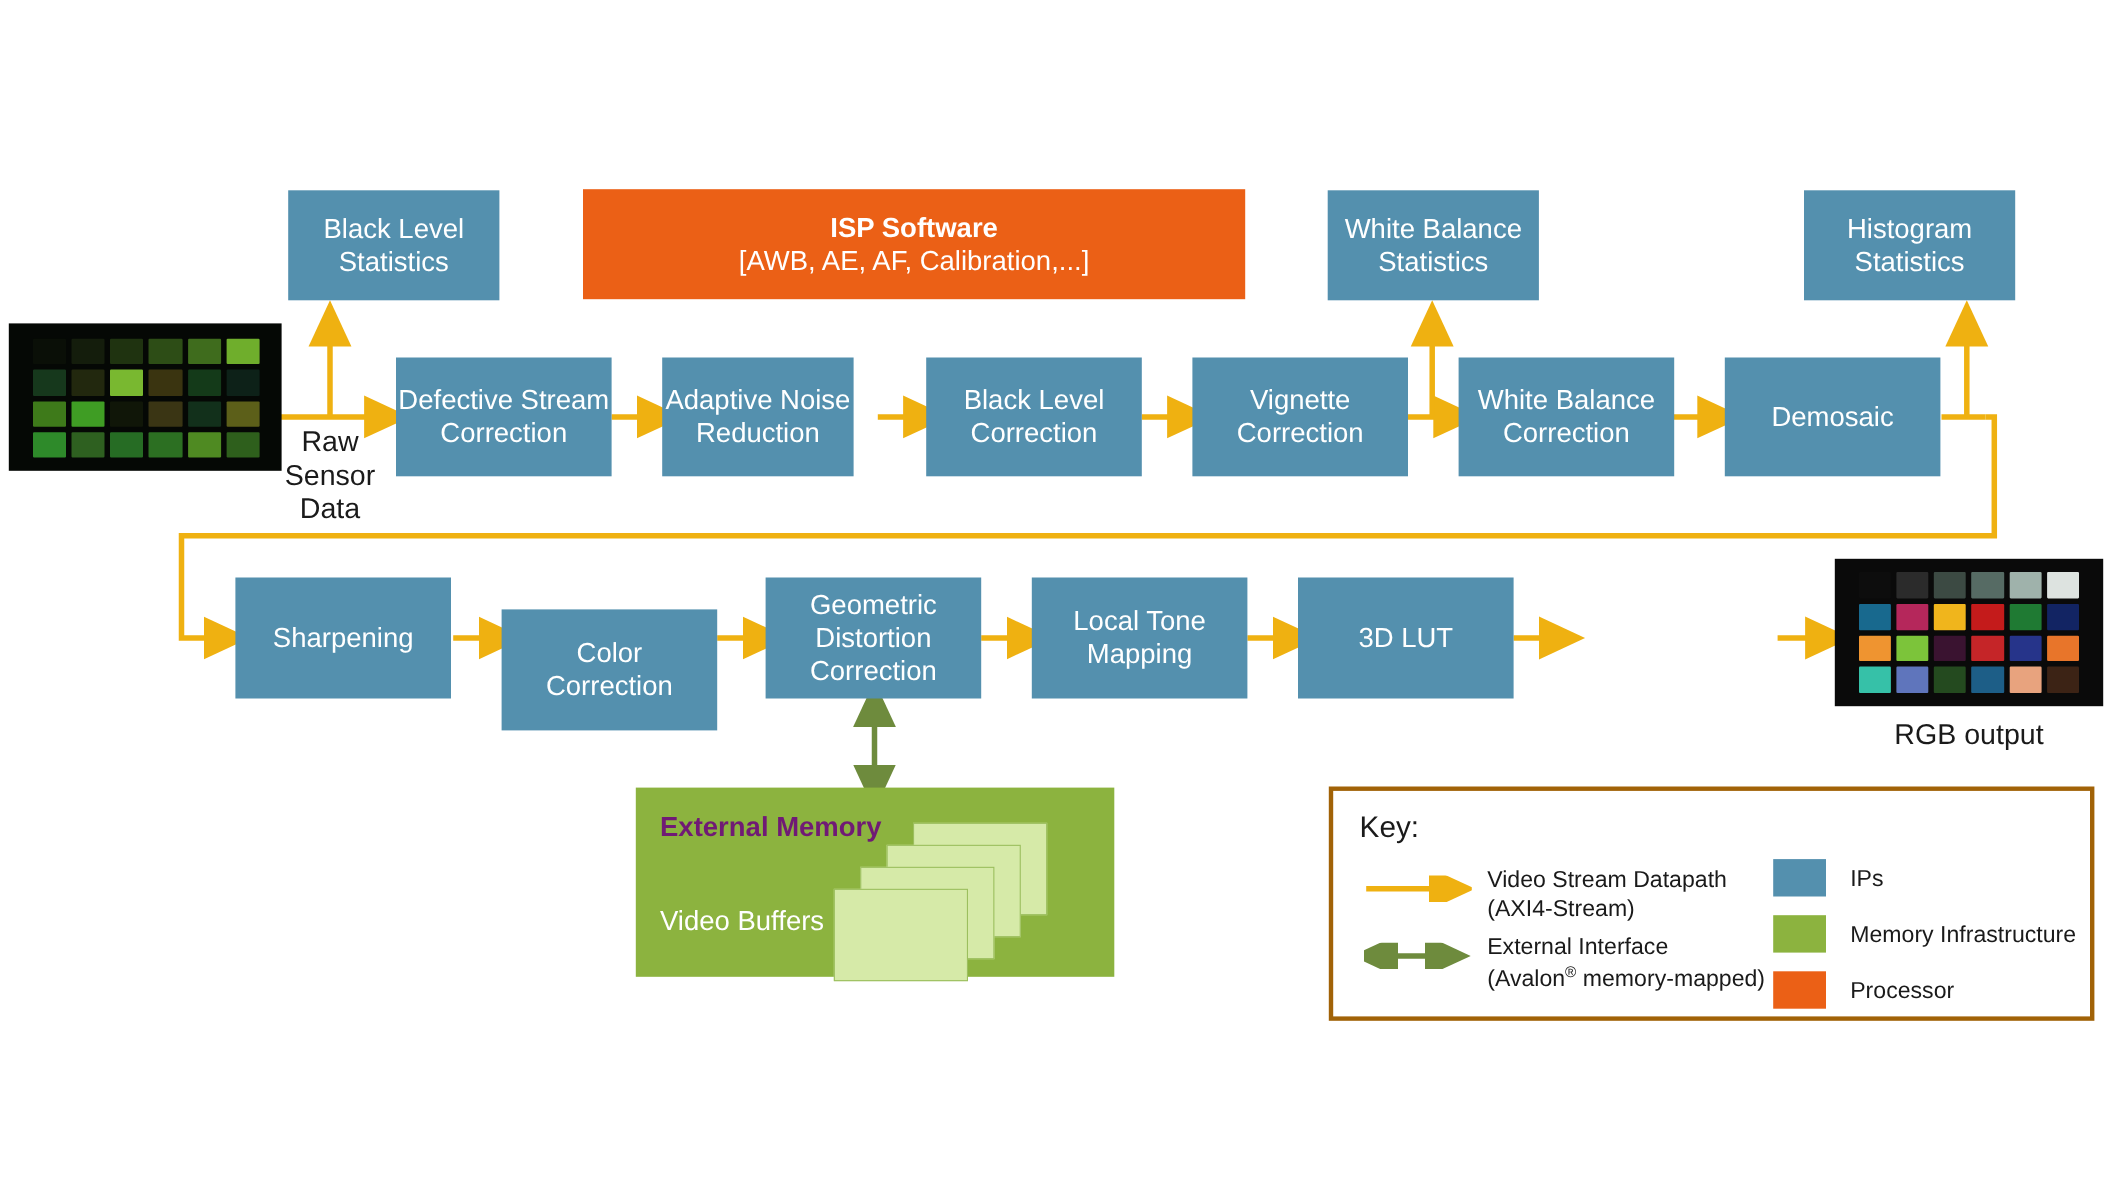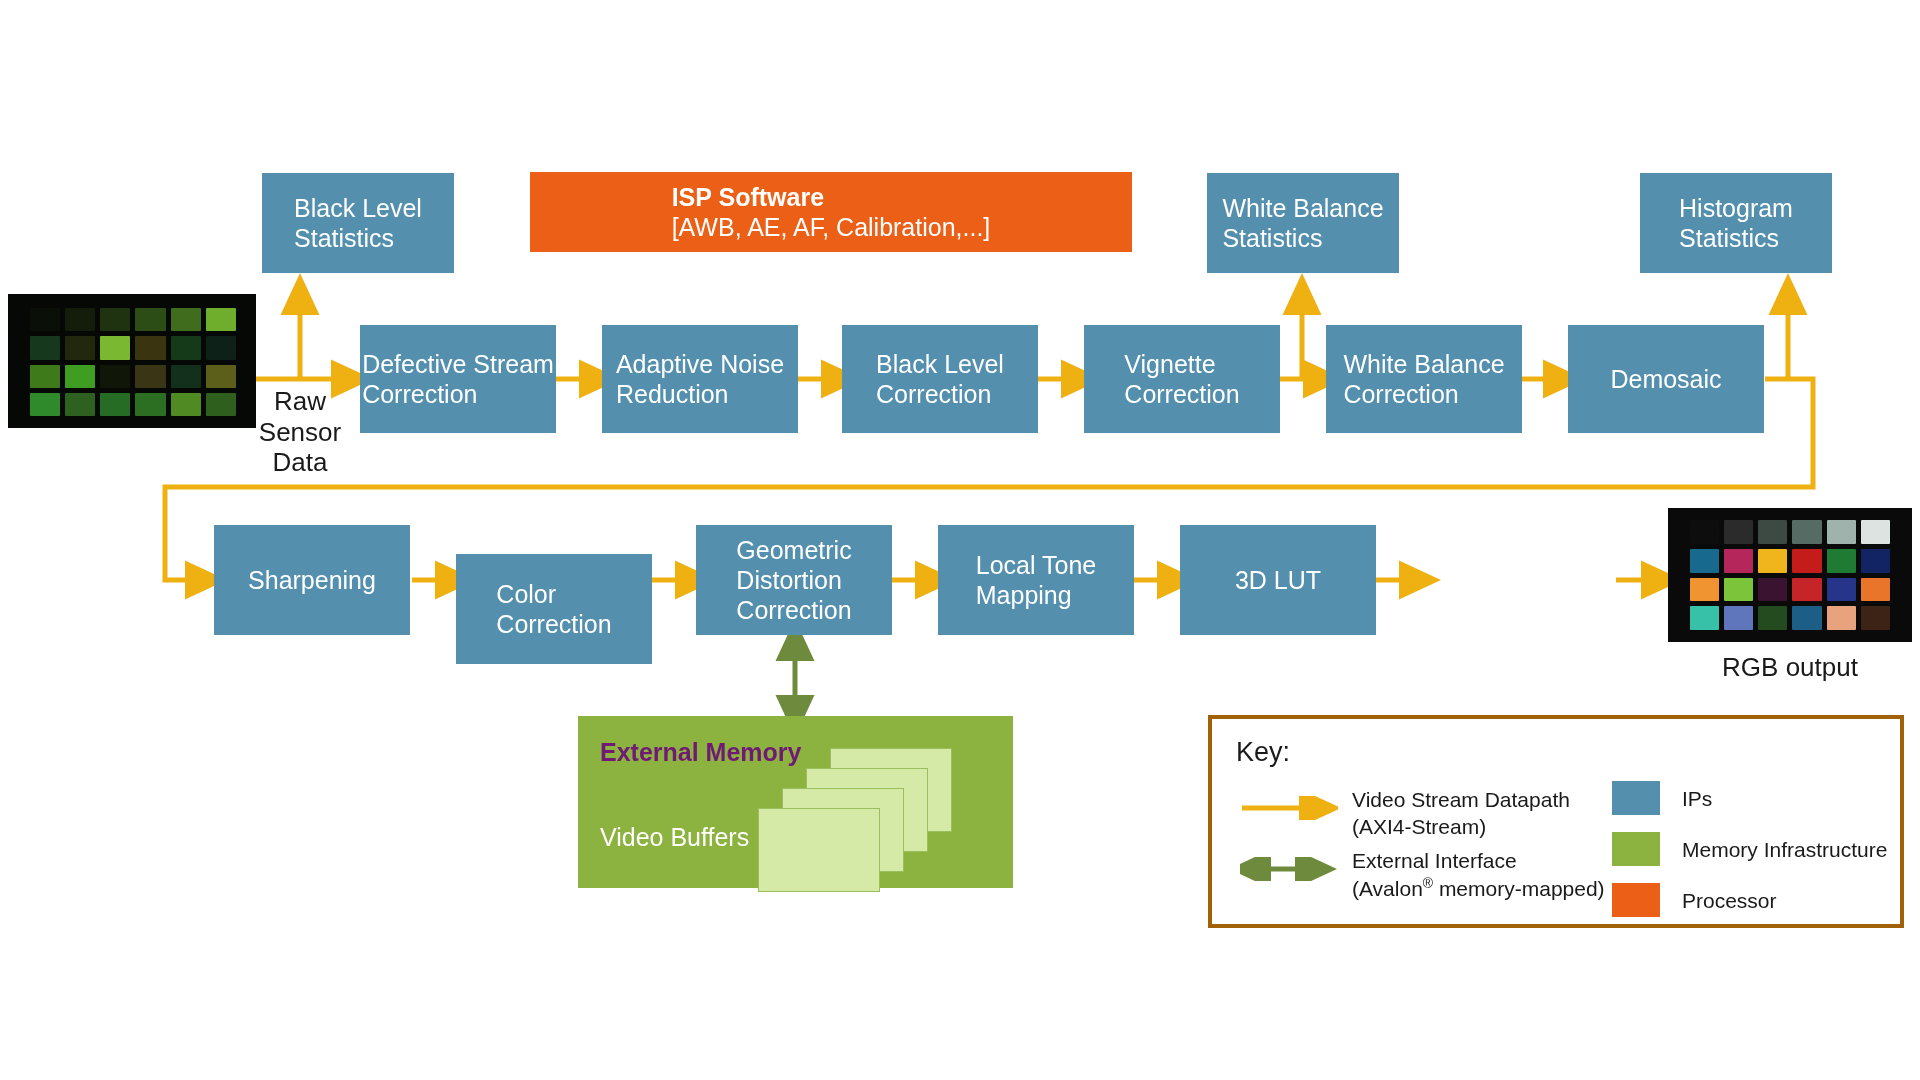--- a/index.html
+++ b/index.html
@@ -7,21 +7,21 @@
   body{
     width:1920px;height:1080px;position:relative;overflow:hidden;
     font-family:"Liberation Sans","DejaVu Sans",sans-serif;
     -webkit-font-smoothing:antialiased;
   }
   #stage{position:absolute;left:0;top:0;width:1920px;height:1080px;}
   svg.wires{position:absolute;left:0;top:0;width:1920px;height:1080px;overflow:visible;}
 
   .node{
     position:absolute;box-sizing:border-box;display:flex;
-    align-items:center;justify-content:center;text-align:left;
+    align-items:center;justify-content:center;text-align:center;
     color:#ffffff;line-height:1.2;z-index:5;
   }
   .ip{background:#5490ae;font-size:25px;}
   .proc{background:#eb6016;font-size:25px;}
   .proc .ttl{font-weight:bold;display:block;}
   .mem{background:#8cb33f;z-index:5;position:absolute;box-sizing:border-box;}
   .mem .memttl{position:absolute;left:22px;top:22px;color:#701a75;font-weight:bold;font-size:25px;}
   .mem .memsub{position:absolute;left:22px;bottom:36px;color:#fff;font-size:25px;}
   .buf{position:absolute;background:#d6eaa8;border:1px solid #9cbf5e;}
 
@@ -138,34 +138,34 @@
     </div>
   </div>
 
   <div class="node ip" style="left:1640px;top:173px;width:192px;height:100px;">
     <div>
       <div>Histogram</div>
       <div>Statistics</div>
     </div>
   </div>
 
-  <div class="node proc" style="left:530px;top:172px;width:602px;height:80px;">
+  <div class="node proc" style="left:530px;top:172px;width:602px;height:100px;">
     <div>
       <span class="ttl">ISP Software</span>
       <span>[AWB, AE, AF, Calibration,...]</span>
     </div>
   </div>
 
   <div class="node ip" style="left:360px;top:325px;width:196px;height:108px;">
     <div>
       <div>Defective Stream</div>
       <div>Correction</div>
     </div>
   </div>
-  <div class="node ip" style="left:602px;top:325px;width:196px;height:108px;">
+  <div class="node ip" style="left:602px;top:325px;width:174px;height:108px;">
     <div>
       <div>Adaptive Noise</div>
       <div>Reduction</div>
     </div>
   </div>
   <div class="node ip" style="left:842px;top:325px;width:196px;height:108px;">
     <div>
       <div>Black Level</div>
       <div>Correction</div>
     </div>

